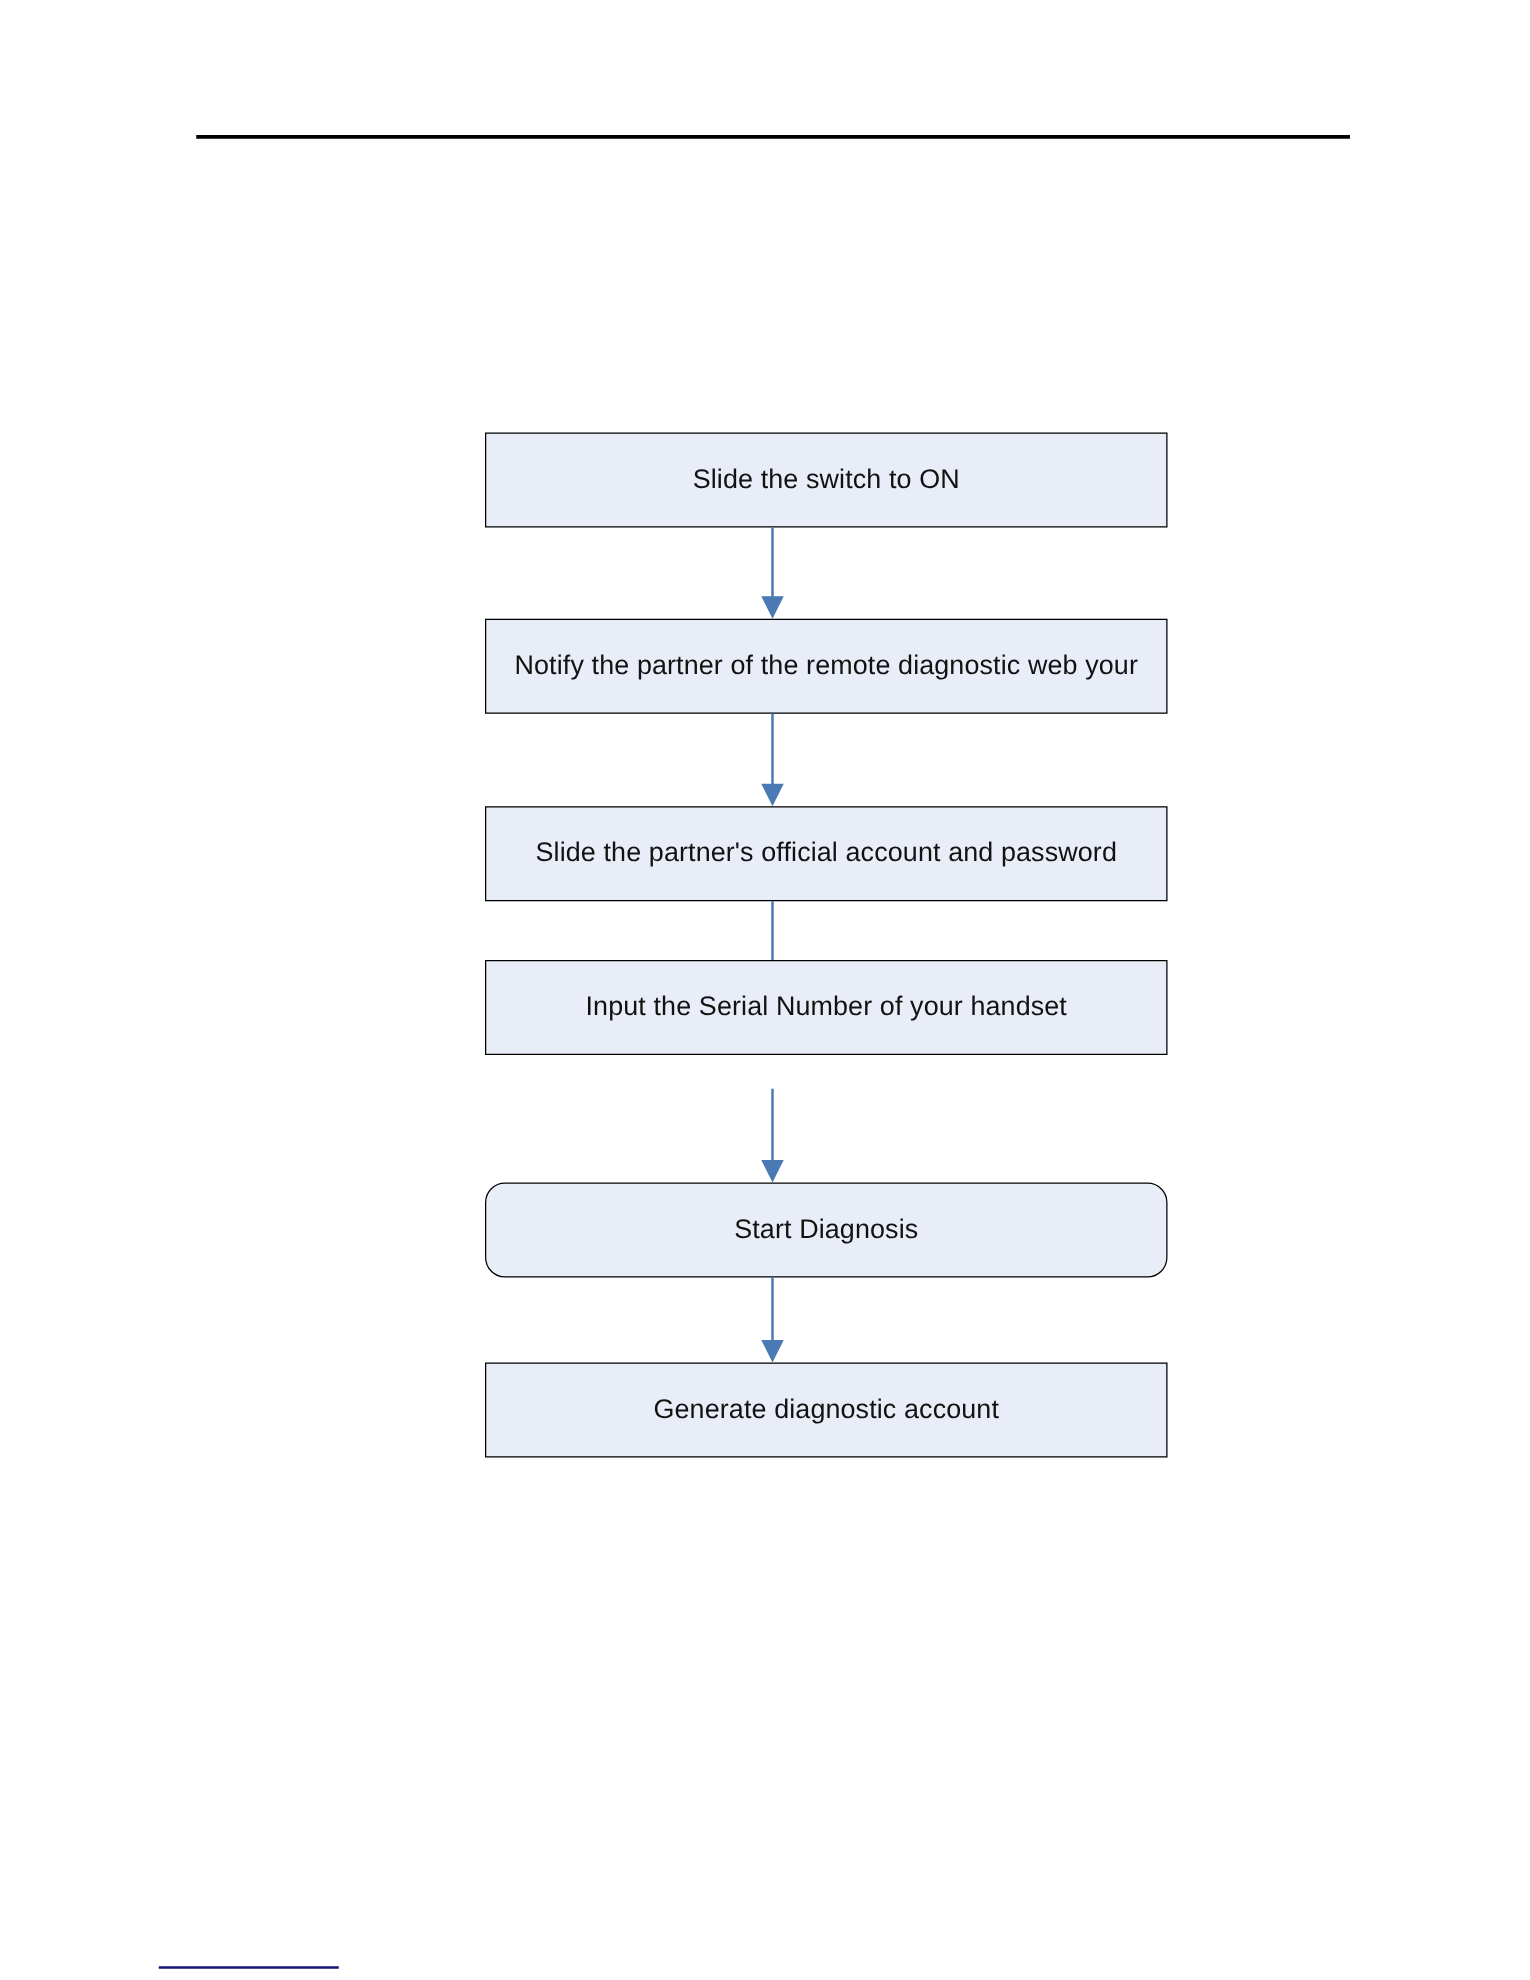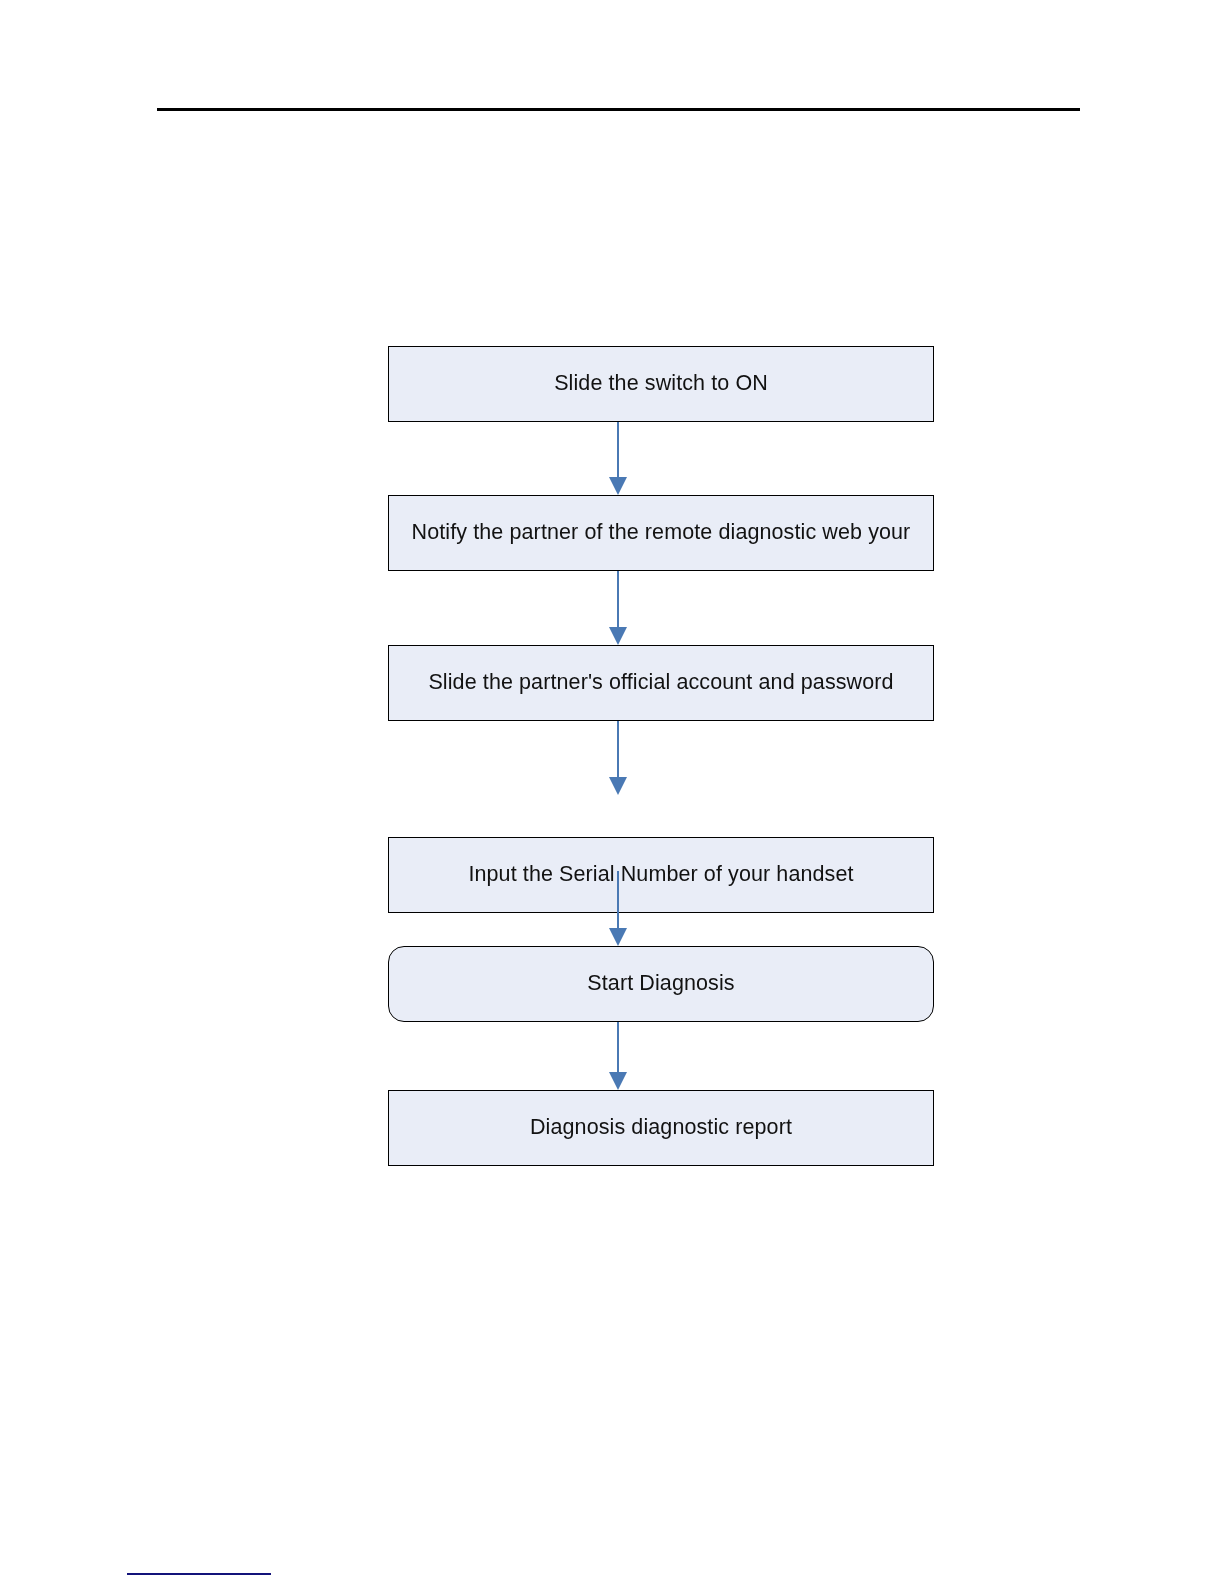--- a/index.html
+++ b/index.html
@@ -70,21 +70,21 @@
     line-height: 1.2;
     color: #121212;
     letter-spacing: 0.1px;
     text-align: center;
     white-space: nowrap;
   }
 
   .node-0 { top: 346px; }
   .node-1 { top: 495px; }
   .node-2 { top: 645px; }
-  .node-3 { top: 837px; }
+  .node-3 { top: 768px; }
   .node-4 { top: 946px; border-radius: 16px; }
   .node-5 { top: 1090px; }
 
   .connector {
     position: absolute;
     left: 591px;
     width: 54px;
     overflow: visible;
   }
   .connector-0 { top: 422px; height: 73px; }
@@ -141,20 +141,20 @@
     <div class="node node-4">
       <span class="node-label">Start Diagnosis</span>
     </div>
 
     <svg class="connector connector-4" viewBox="0 0 54 68" preserveAspectRatio="none">
       <line x1="27" y1="0" x2="27" y2="52" stroke="#4a79b4" stroke-width="2"></line>
       <polygon points="18,50 36,50 27,68" fill="#4a79b4"></polygon>
     </svg>
 
     <div class="node node-5">
-      <span class="node-label">Diagnosis diagnostic report</span>
+      <span class="node-label">Generate diagnostic account</span>
     </div>
 
   </div>
 
   <div class="footnote-rule"></div>
 
 </div>
 
 </body></html>

